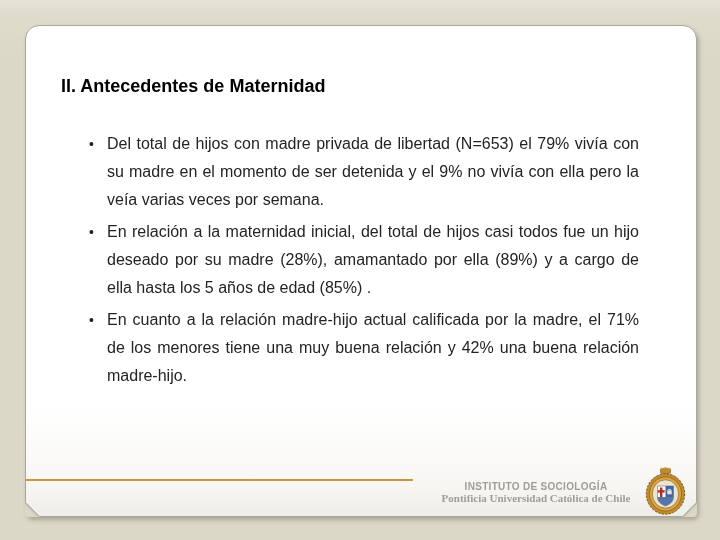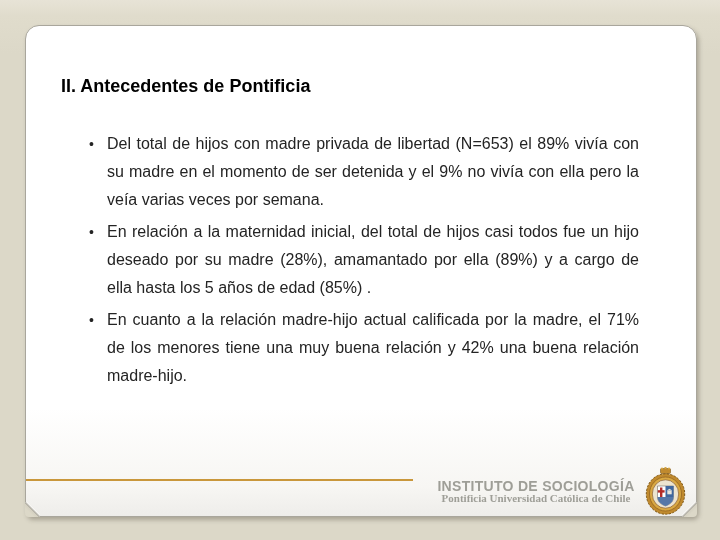--- a/index.html
+++ b/index.html
@@ -33,36 +33,36 @@
   }
   ul.bullets li .btext{display:block;text-align:justify;}
   .footer-line{
     position:absolute;left:0;top:453px;width:387px;height:2px;
     background:#c9973b;
   }
   .footer-text{
     position:absolute;left:360px;top:455px;width:300px;text-align:center;
     color:#9e9e97;font-weight:bold;
   }
-  .footer-text .inst{font-size:14px;line-height:11px;letter-spacing:0.3px;}
+  .footer-text .inst{font-size:10px;line-height:11px;letter-spacing:0.3px;}
   .footer-text .univ{font-size:11px;line-height:12px;font-family:Liberation Serif, serif;}
   .logo{position:absolute;left:618px;top:441px;width:43px;height:49px;}
 </style>
 </head>
 <body>
 
 <div class="slide">
 
-  <div class="title">II. Antecedentes de Pontificia</div>
+  <div class="title">II. Antecedentes de Maternidad</div>
 
   <div class="content">
     <ul class="bullets">
       <li>
         <span class="dot">•</span>
-        <span class="btext">Del total de hijos con madre privada de libertad (N=653) el 89% vivía con su madre en el momento de ser detenida y el 9% no vivía con ella pero la veía varias veces por semana.</span>
+        <span class="btext">Del total de hijos con madre privada de libertad (N=653) el 79% vivía con su madre en el momento de ser detenida y el 9% no vivía con ella pero la veía varias veces por semana.</span>
       </li>
       <li>
         <span class="dot">•</span>
         <span class="btext">En relación  a la maternidad inicial, del total de hijos casi todos fue un hijo deseado por su madre (28%), amamantado por ella (89%) y a cargo de ella hasta los 5 años de edad (85%) .</span>
       </li>
       <li>
         <span class="dot">•</span>
         <span class="btext">En cuanto a la relación madre-hijo actual calificada por la madre, el 71% de los menores tiene una muy buena relación y 42% una buena relación madre-hijo.</span>
       </li>
     </ul>

